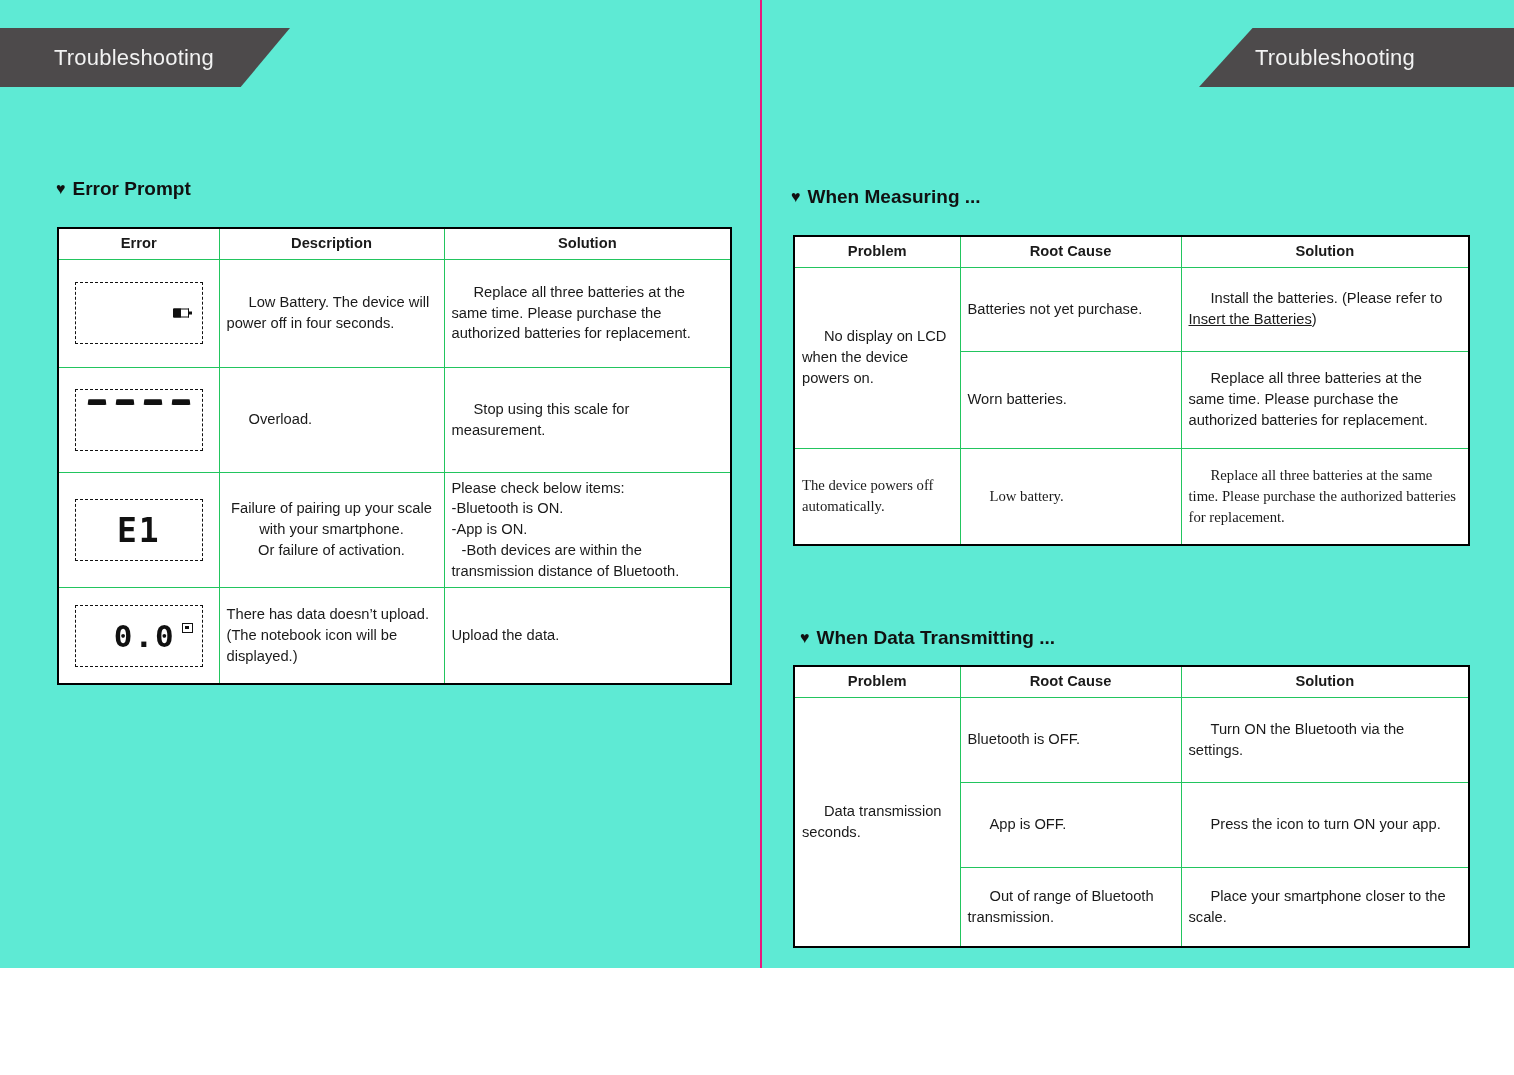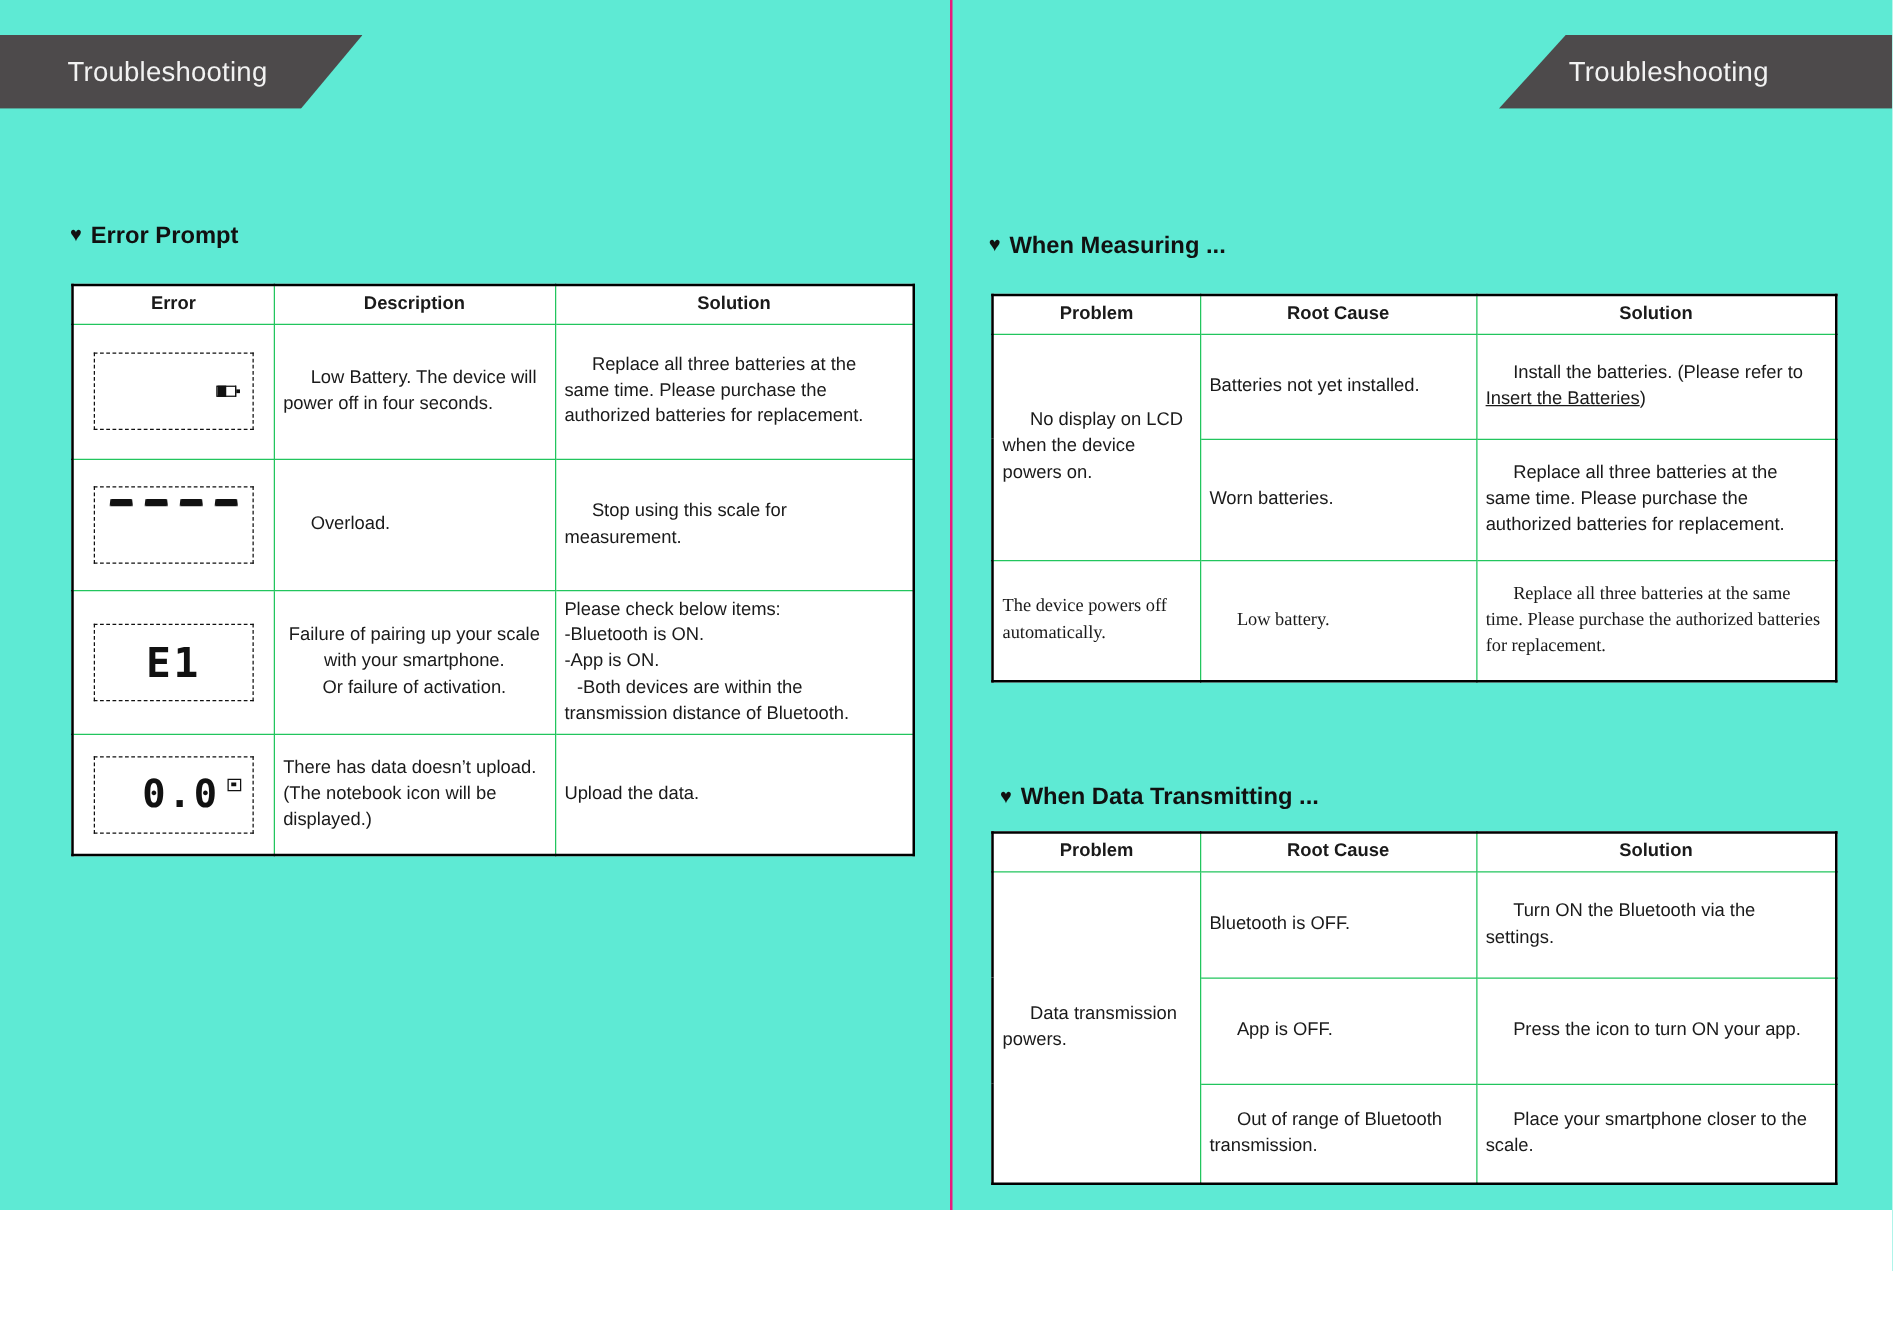--- a/index.html
+++ b/index.html
@@ -299,21 +299,21 @@
     <thead>
       <tr>
         <th>Problem</th>
         <th>Root Cause</th>
         <th>Solution</th>
       </tr>
     </thead>
     <tbody>
       <tr style="height:84px;">
         <td rowspan="2" class="ta-indent">No display on LCD when the device powers on.</td>
-        <td class="ta-left">Batteries not yet installed.</td>
+        <td class="ta-left">Batteries not yet purchase.</td>
         <td class="ta-indent"><span>Install the batteries. (Please refer to </span><span class="ul-ref">Insert the Batteries</span><span>)</span></td>
       </tr>
       <tr style="height:97px;">
         <td class="ta-left">Worn batteries.</td>
         <td class="ta-indent">Replace all three batteries at the same time. Please purchase the authorized batteries for replacement.</td>
       </tr>
       <tr style="height:97px;font-family:Liberation Serif, serif;">
         <td class="ta-left">The device powers off automatically.</td>
         <td class="ta-indent">Low battery.</td>
         <td class="ta-indent">Replace all three batteries at the same time. Please purchase the authorized batteries for replacement.</td>
@@ -333,21 +333,21 @@
     </colgroup>
     <thead>
       <tr>
         <th>Problem</th>
         <th>Root Cause</th>
         <th>Solution</th>
       </tr>
     </thead>
     <tbody>
       <tr style="height:85px;">
-        <td rowspan="3" class="ta-indent">Data transmission powers.</td>
+        <td rowspan="3" class="ta-indent">Data transmission seconds.</td>
         <td class="ta-left">Bluetooth is OFF.</td>
         <td class="ta-indent">Turn ON the Bluetooth via the settings.</td>
       </tr>
       <tr style="height:85px;">
         <td class="ta-indent">App is OFF.</td>
         <td class="ta-indent">Press the icon to turn ON your app.</td>
       </tr>
       <tr style="height:80px;">
         <td class="ta-indent">Out of range of Bluetooth transmission.</td>
         <td class="ta-indent">Place your smartphone closer to the scale.</td>

